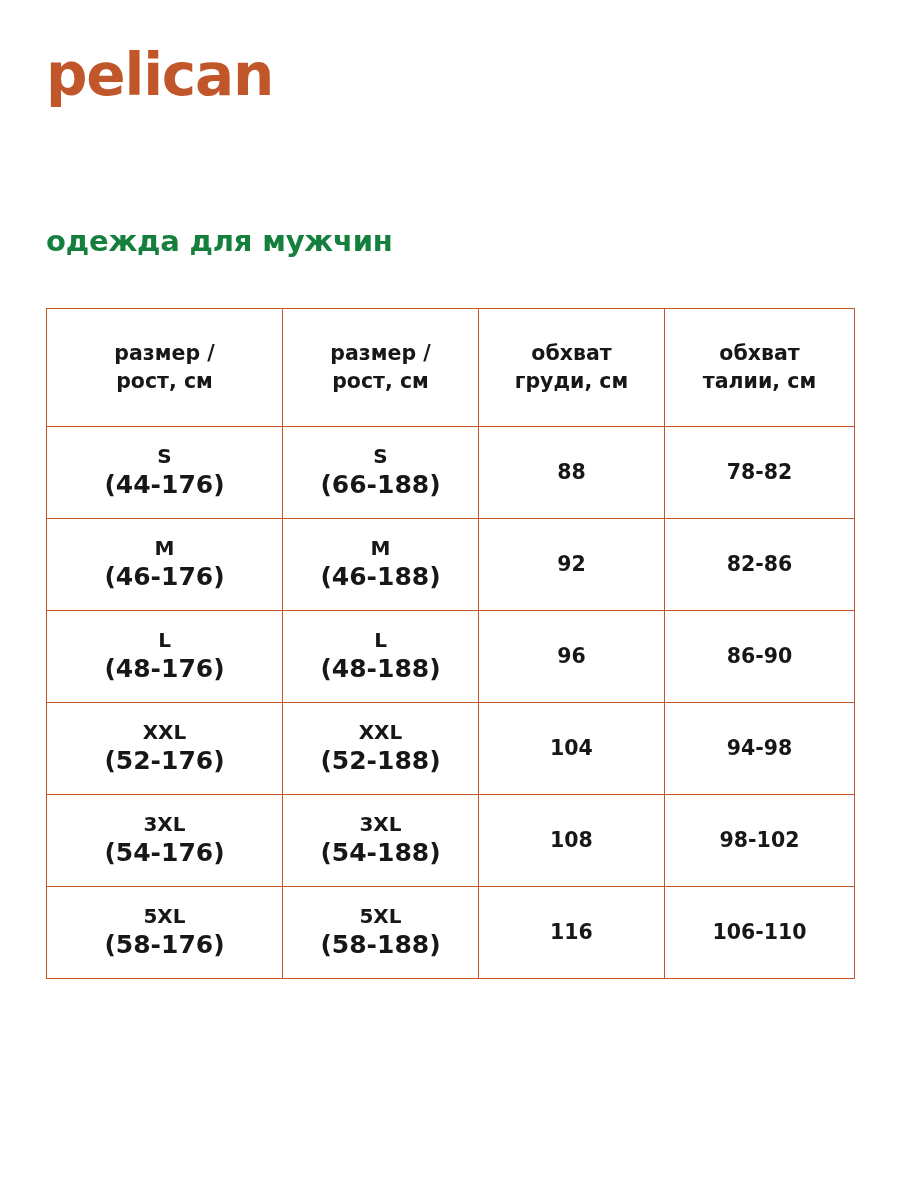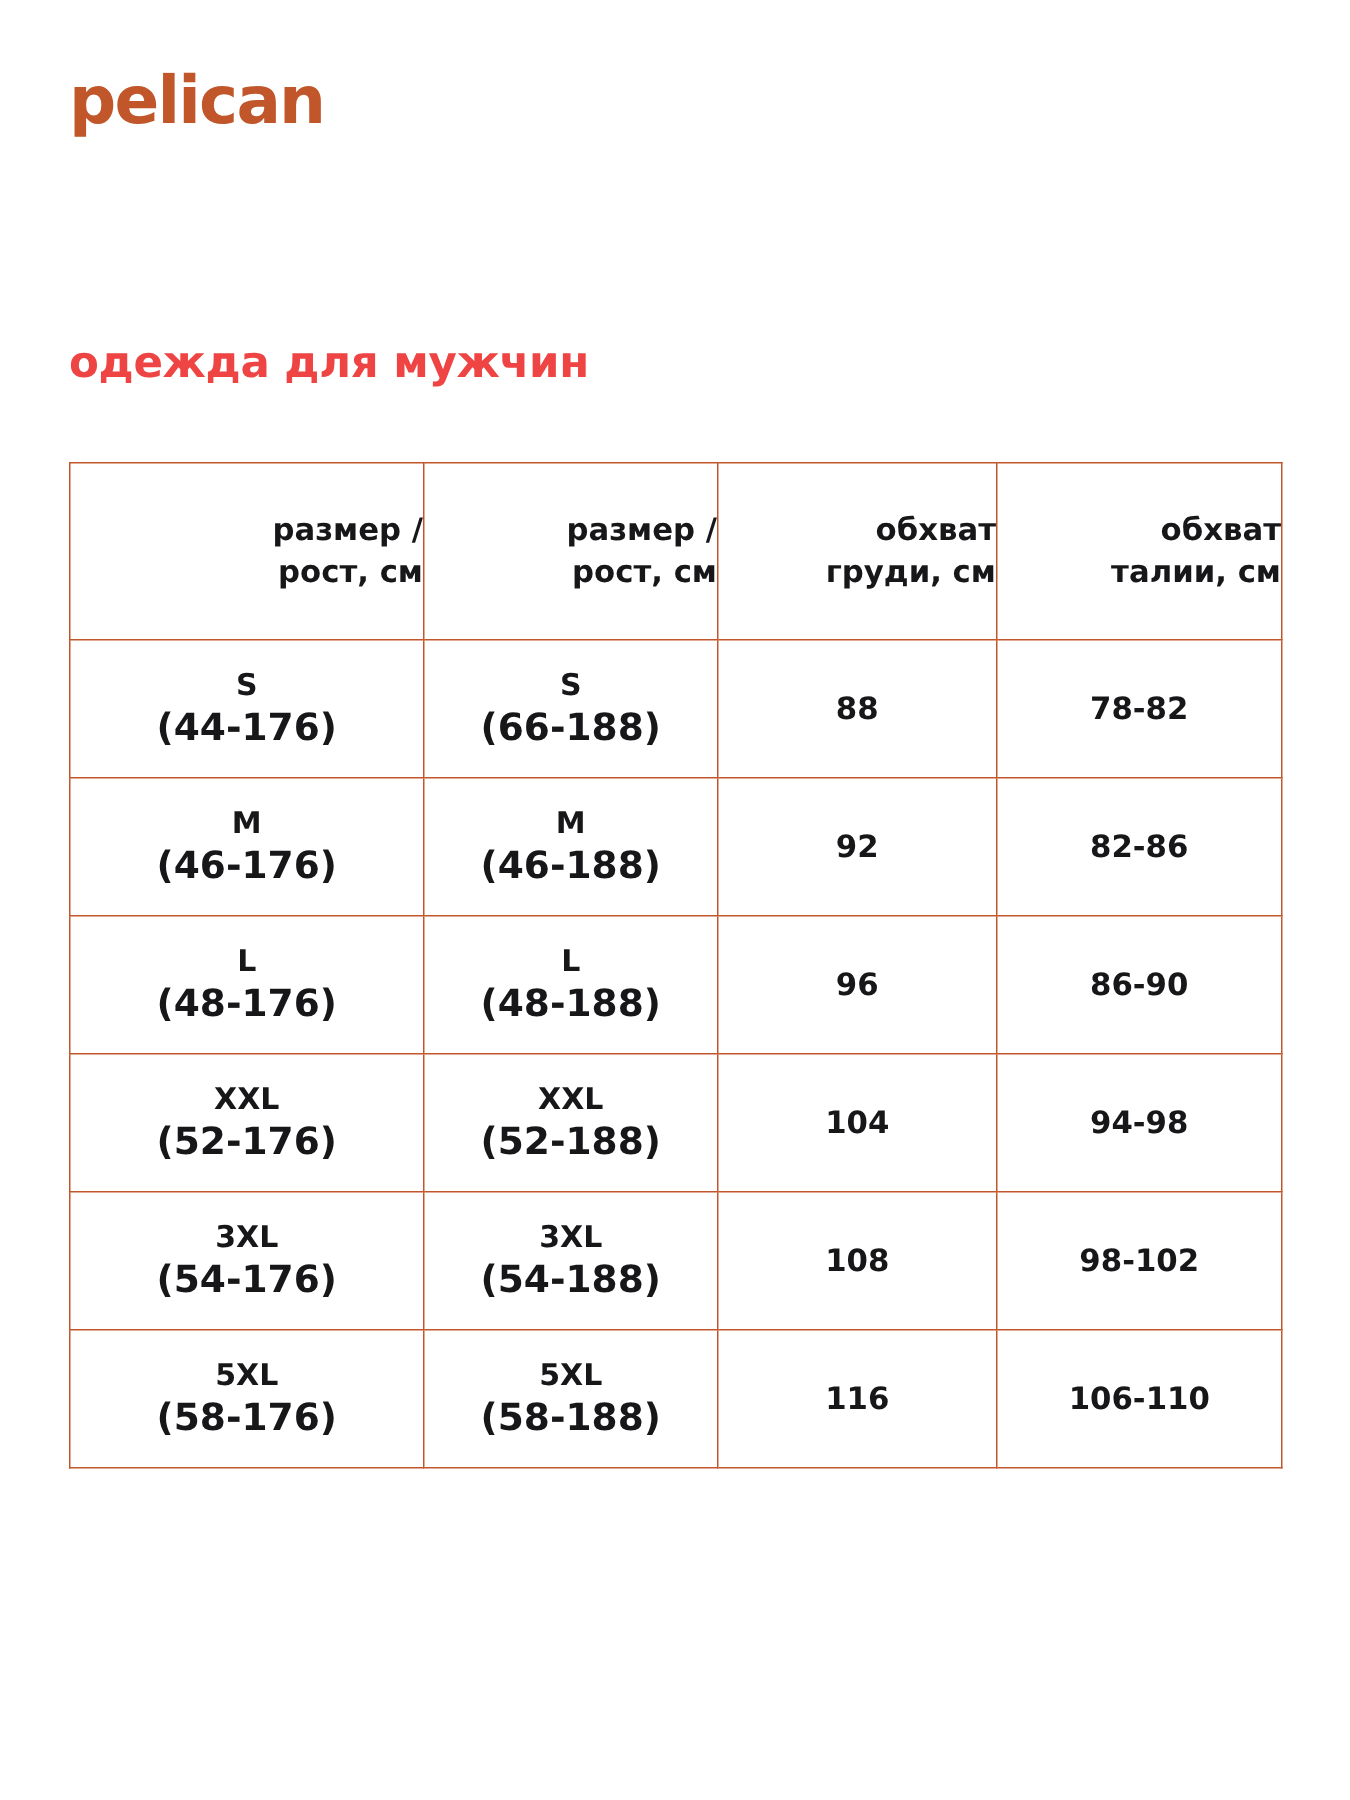--- a/index.html
+++ b/index.html
@@ -18,33 +18,33 @@
     position: relative;
     width: 900px;
     height: 1200px;
     box-sizing: border-box;
   }
   .brand {
     position: absolute;
     left: 46px;
     top: 46px;
     font-family: "DejaVu Sans", sans-serif;
-    font-size: 44px;
+    font-size: 58px;
     font-weight: bold;
     letter-spacing: -1.2px;
     color: #c1562b;
     line-height: 1;
   }
   .page-title {
     position: absolute;
     left: 46px;
     top: 226px;
     font-size: 29px;
     font-weight: bold;
-    color: #ef4444;
+    color: #15803d;
     letter-spacing: -0.2px;
     line-height: 1.1;
   }
   table.size-table {
     position: absolute;
     left: 46px;
     top: 308px;
     width: 808px;
     border-collapse: collapse;
     table-layout: fixed;
@@ -60,21 +60,20 @@
     text-align: center;
     vertical-align: middle;
     font-weight: bold;
     color: #17171a;
     padding: 0;
   }
   table.size-table thead th {
     height: 117px;
     font-size: 20.5px;
     line-height: 1.32;
-    text-align: right;
   }
   table.size-table tbody td {
     height: 91px;
     font-size: 20.5px;
     line-height: 1.3;
   }
   .cell-two-line .l1 {
     display: block;
     font-size: 20px;
   }

